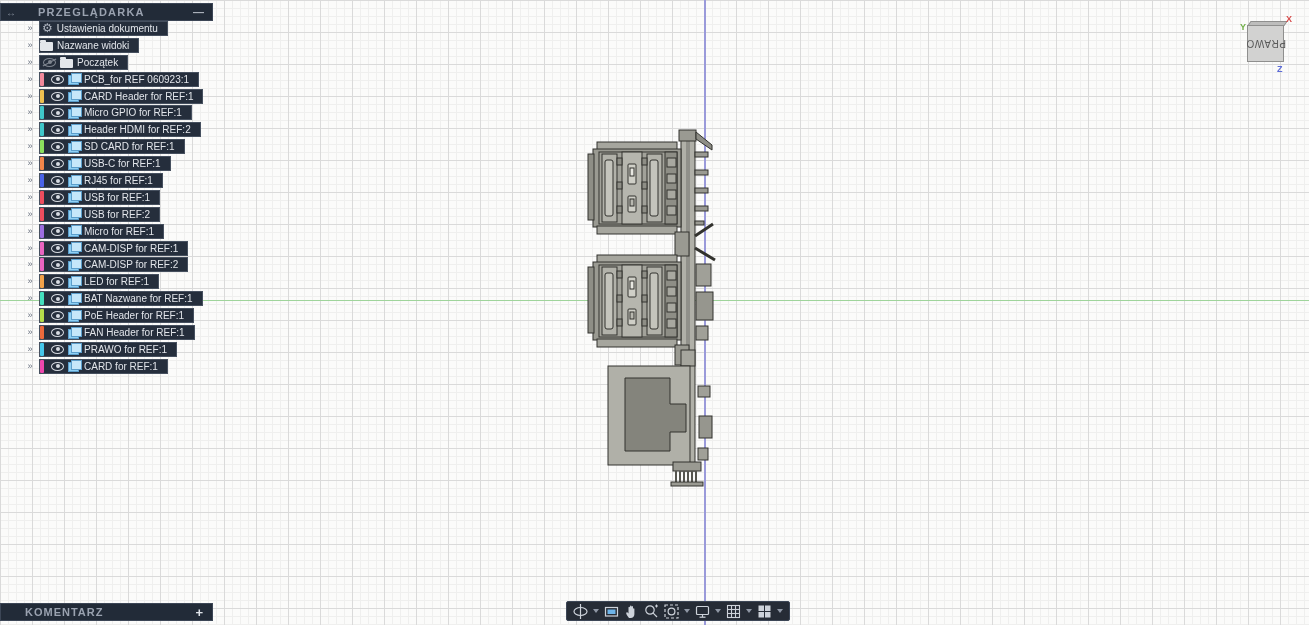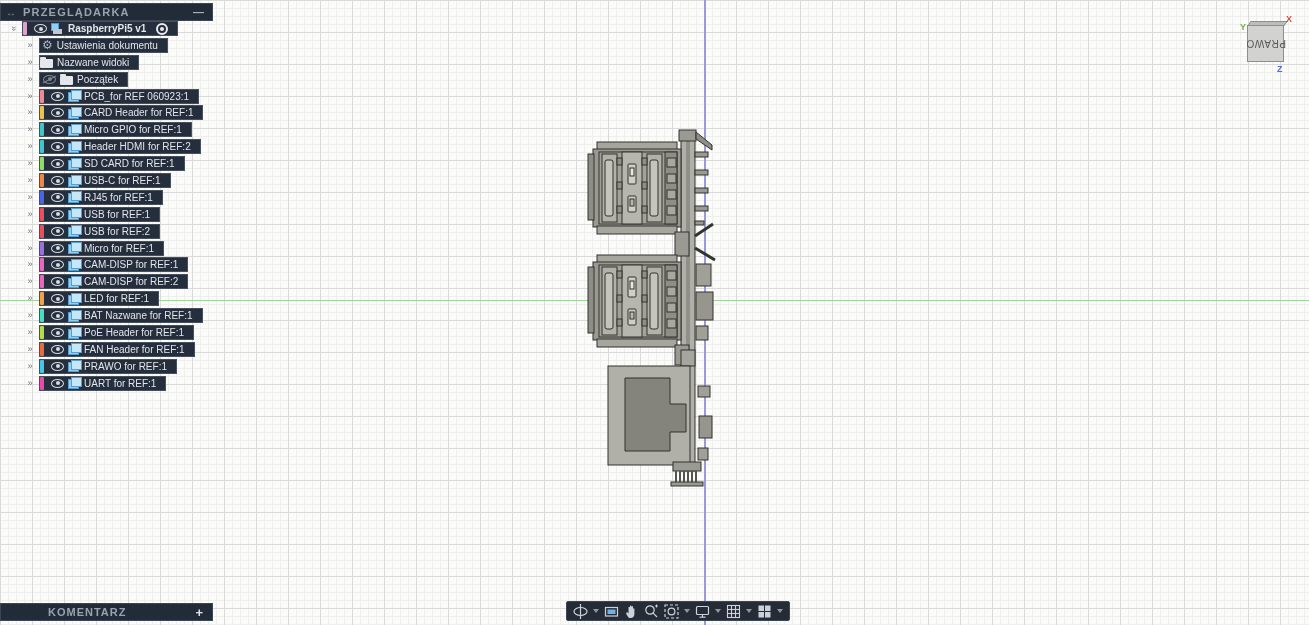--- a/index.html
+++ b/index.html
@@ -21,25 +21,25 @@
   }
   .axis-h { position:absolute; left:0; right:0; top:300px; height:1px; background:#9fd49b; }
   .axis-v { position:absolute; top:0; bottom:0; left:704px; width:2px; background:#9a9ada; }
 
   
   .panel-bar {
     position:absolute; background:#222b38; border:1px solid #3c4656;
     color:#a8aeba; display:flex; align-items:center;
   }
   .browser-header { left:0; top:3px; width:213px; height:18px; }
-  .browser-header .title { font-size:11px; font-weight:bold; letter-spacing:1.2px; color:#9aa2b0; margin-left:7px; }
+  .browser-header .title { font-size:11px; font-weight:bold; letter-spacing:1.2px; color:#9aa2b0; margin-left:22px; }
   .dock-ic { font-size:10px; color:#7f8896; margin-left:5px; }
   .min-btn { margin-left:auto; margin-right:8px; color:#aeb4bf; font-size:11px; font-weight:bold; cursor:default; }
 
-  .comment-bar { left:0; top:603px; width:213px; height:18px;padding-left:23px; }
+  .comment-bar { left:0; top:603px; width:213px; height:18px; }
   .comment-bar .title { font-size:11px; font-weight:bold; letter-spacing:1px; color:#9aa2b0; margin-left:24px; }
   .add-btn { margin-left:auto; margin-right:9px; color:#dfe3e9; font-size:13px; font-weight:bold; }
 
   
   .tree { position:absolute; left:0; top:21px; width:240px; display:flex; flex-direction:column; gap:1.9px; }
   .trow { display:flex; align-items:center; height:15px; }
   .chev { width:10px; text-align:center; color:#6a7280; font-size:9px; line-height:15px; }
   .trow.root { padding-left:8px; }
   .trow.child { padding-left:25px; }
   .trow.root .chev { transform:rotate(90deg); }
@@ -184,30 +184,20 @@
 </svg>
 
 <div class="panel-bar browser-header">
   <span class="dock-ic">↔</span>
   <span class="title">PRZEGLĄDARKA</span>
   <span class="min-btn">—</span>
 </div>
 
 <div class="tree">
 
-  <div class="trow root">
-    <span class="chev">»</span>
-    <span class="tbar">
-      <span class="strip" style="background: rgb(226, 160, 207);"></span>
-      <span class="eye"></span>
-      <span class="asm"></span>
-      <span class="tlabel">RaspberryPi5 v1</span>
-      <span class="radio"></span>
-    </span>
-  </div>
 
   <div class="trow child">
     <span class="chev">»</span>
     <span class="tbar">
       <span class="gear">⚙</span>
       <span class="tlabel">Ustawienia dokumentu</span>
     </span>
   </div>
 
   <div class="trow child">
@@ -381,21 +371,21 @@
       <span class="cube"></span>
       <span class="tlabel">PRAWO for REF:1</span>
     </span>
   </div>
   <div class="trow child comp">
     <span class="chev">»</span>
     <span class="tbar">
       <span class="strip" style="background: rgb(238, 71, 172);"></span>
       <span class="eye"></span>
       <span class="cube"></span>
-      <span class="tlabel">UART for REF:1</span>
+      <span class="tlabel">CARD for REF:1</span>
     </span>
   </div>
 </div>
 
 <div class="panel-bar comment-bar">
   <span class="title">KOMENTARZ</span>
   <span class="add-btn">+</span>
 </div>
 
 <div class="navbar">

